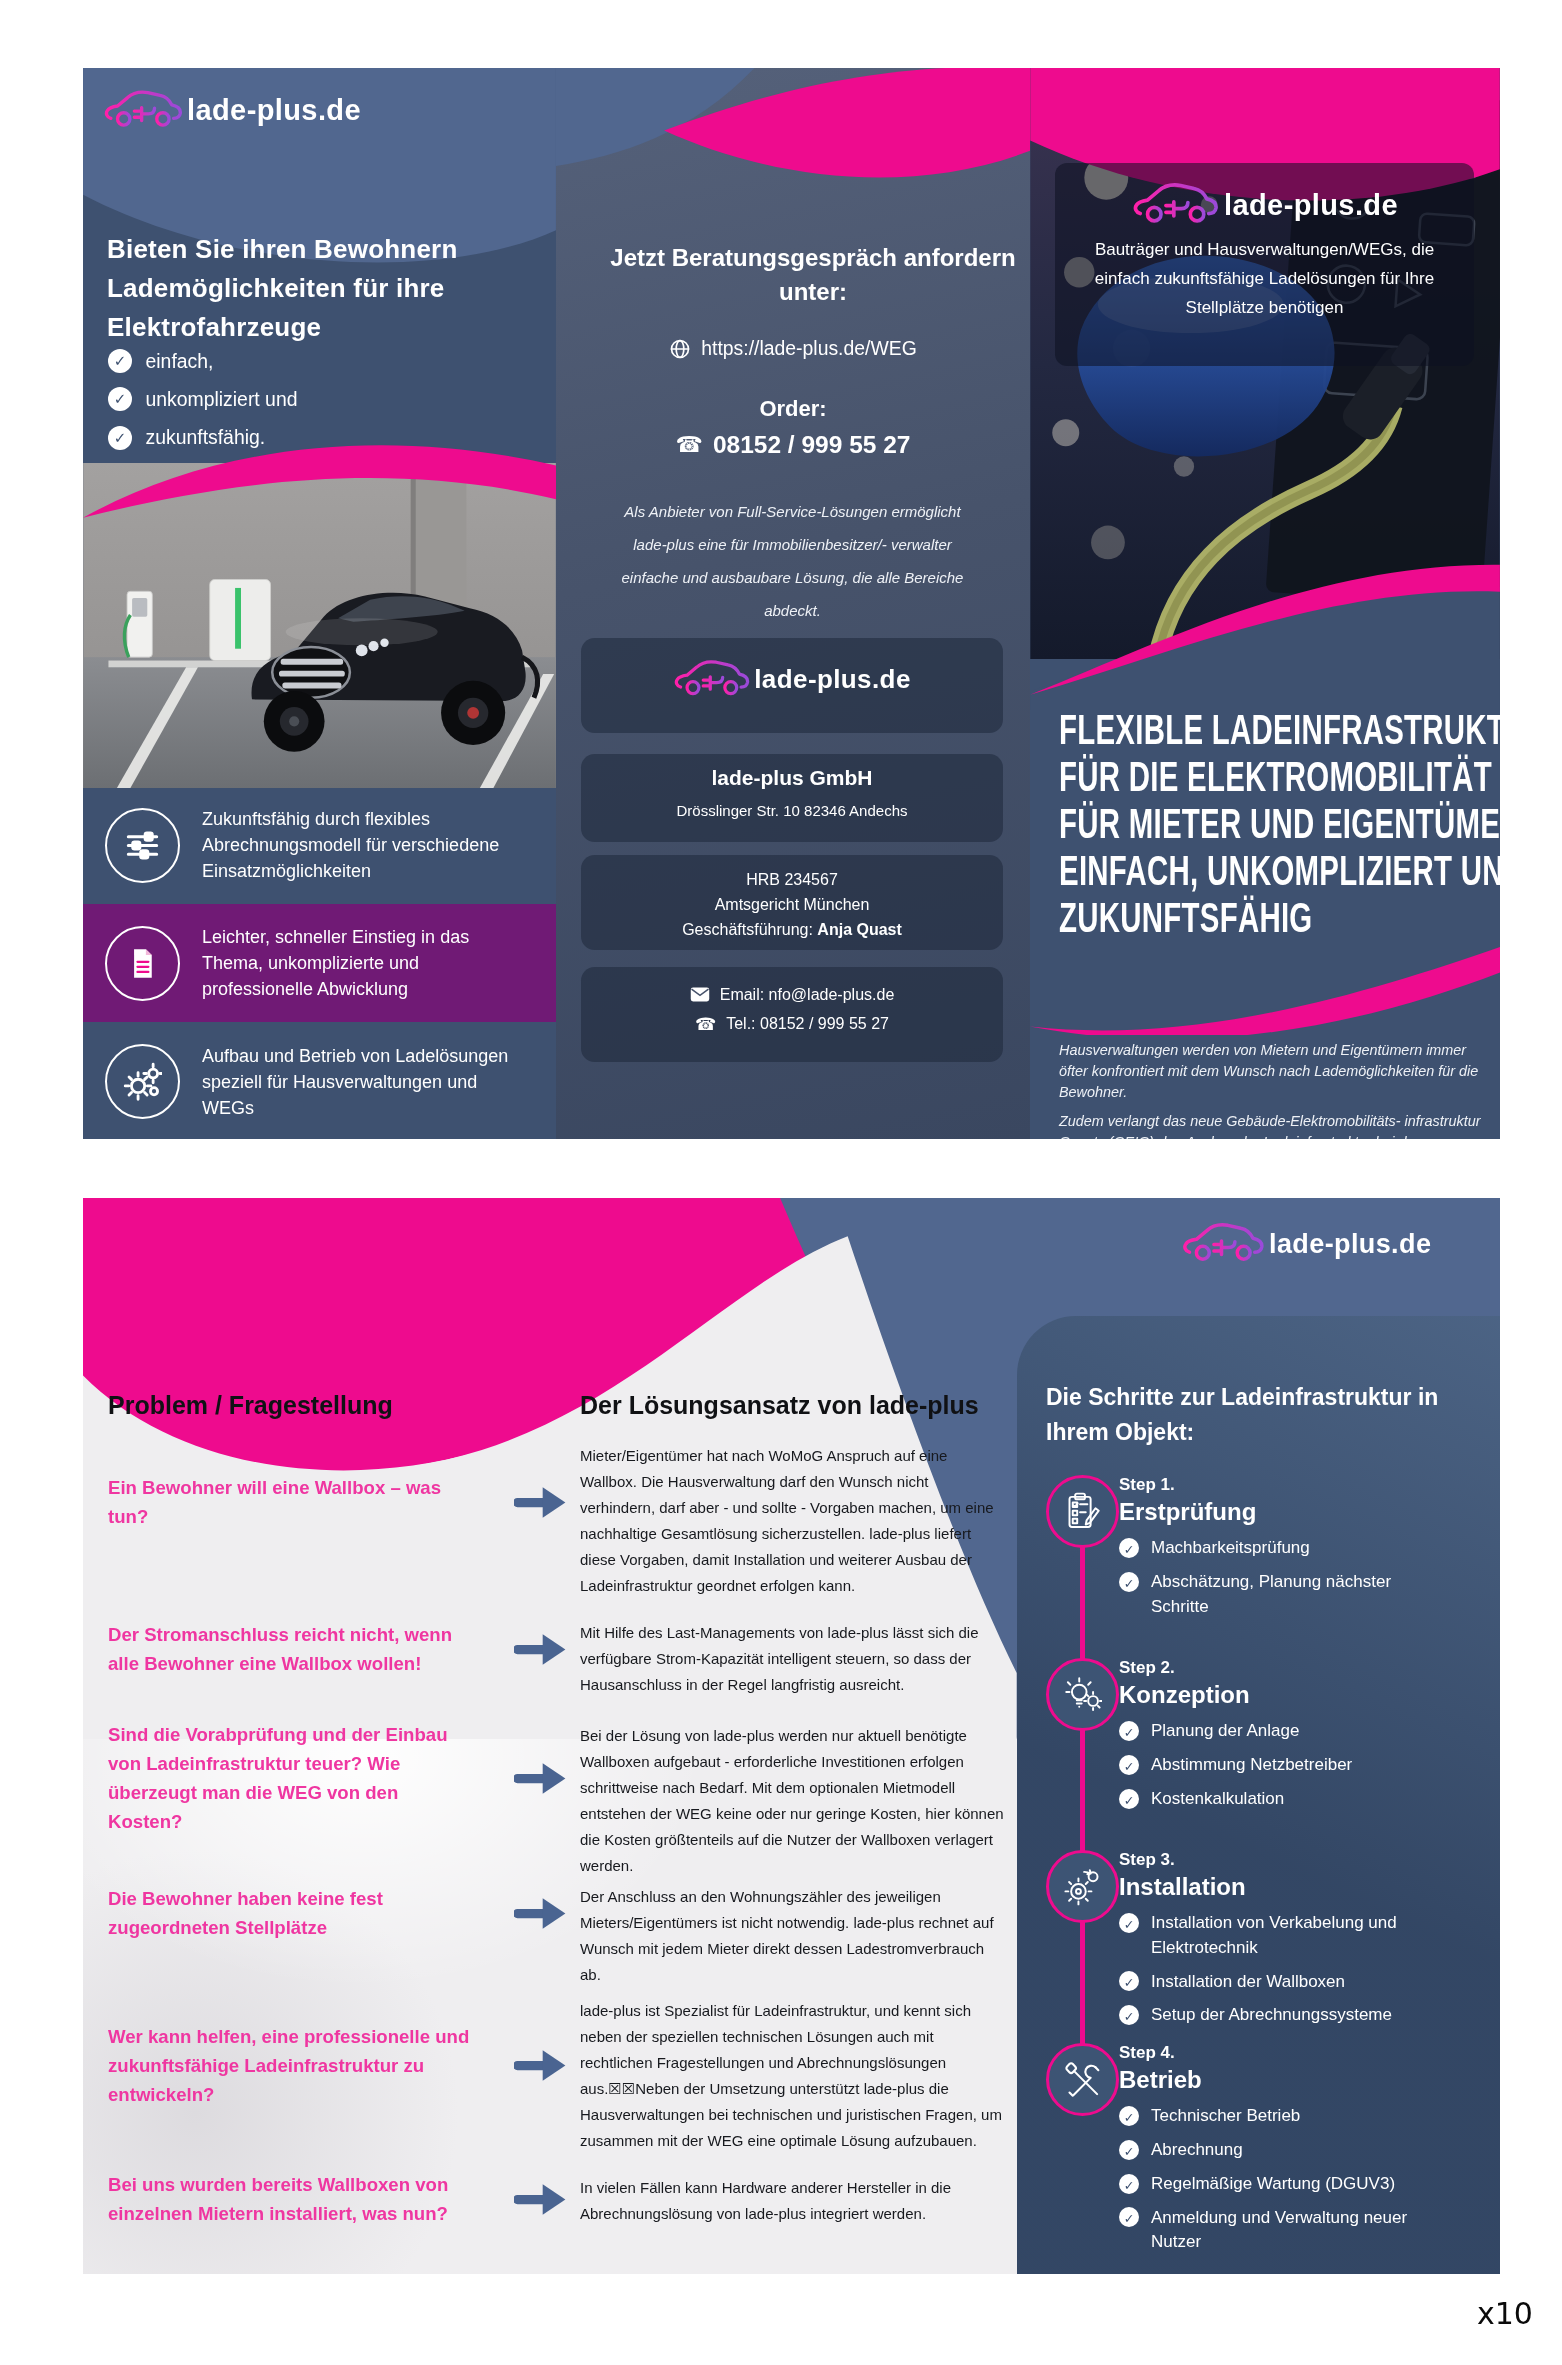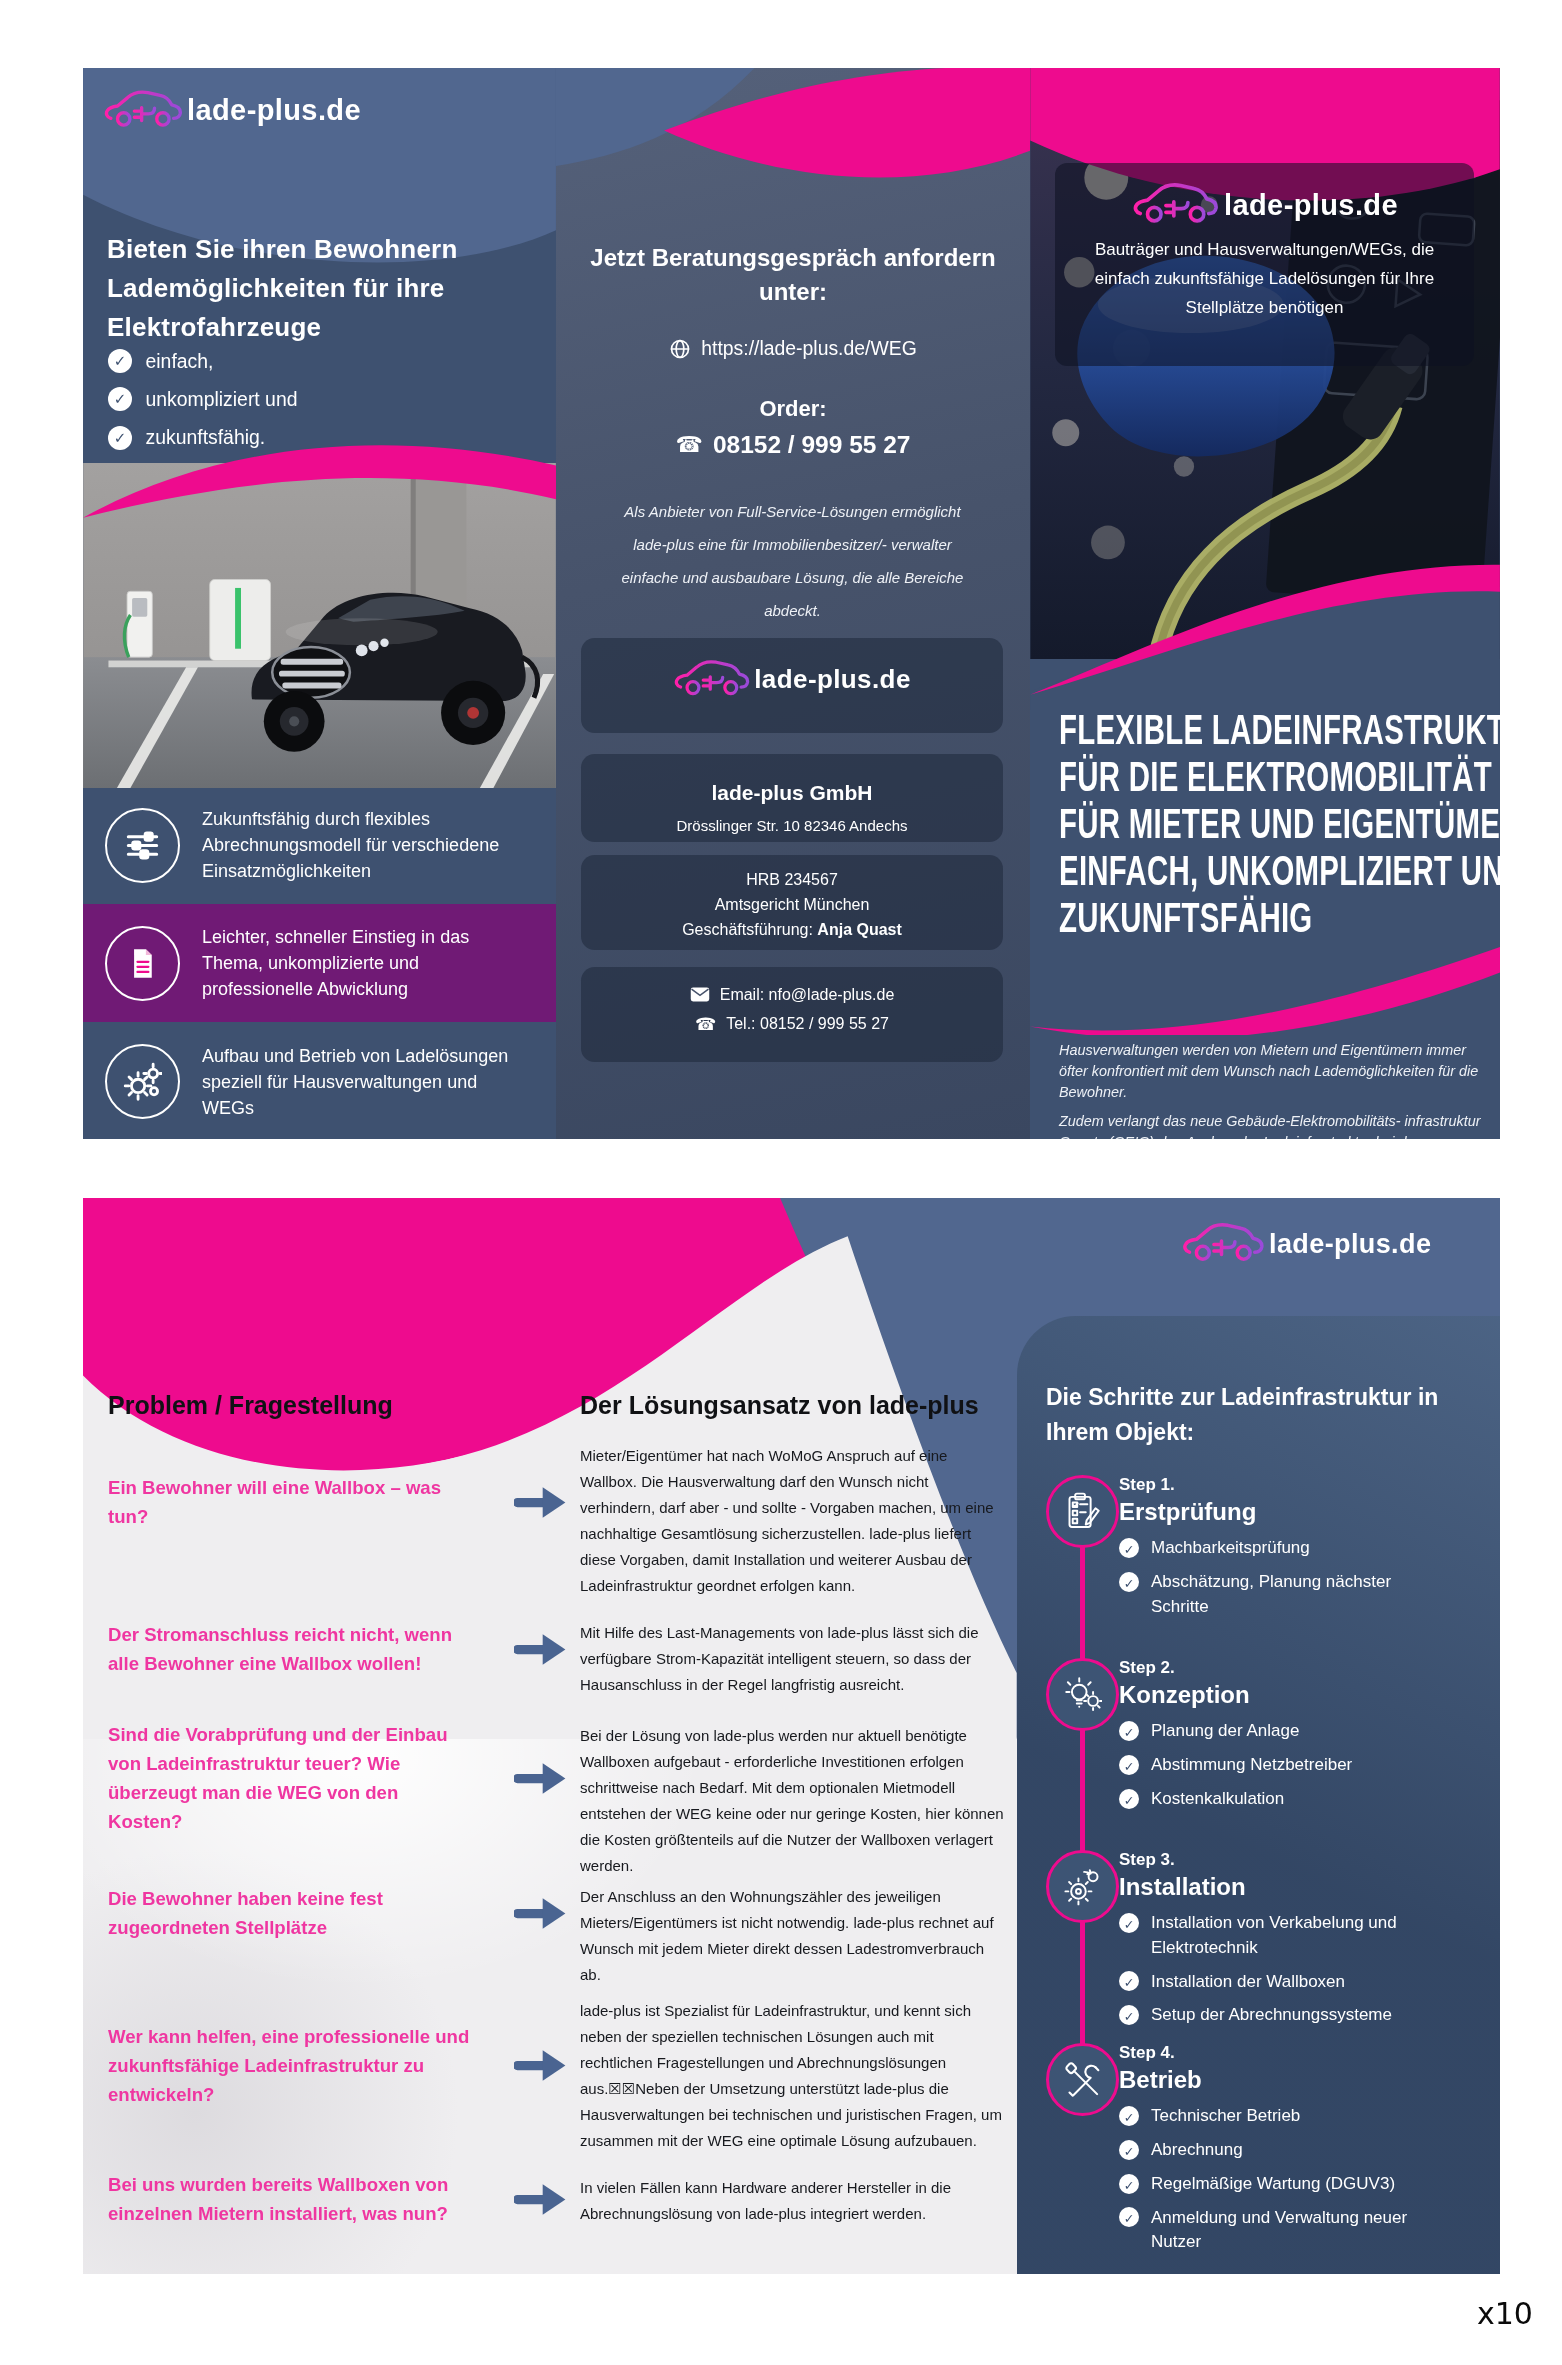--- a/index.html
+++ b/index.html
@@ -25,21 +25,21 @@
   .bullet-row{display:flex;align-items:center;gap:13.5px;color:#fff;font-size:19.4px;font-weight:500;margin-bottom:14.4px;}
   .chk{display:inline-grid;place-items:center;background:#fff;border-radius:50%;color:#3e5170;font-weight:700;flex:none;}
   .chk-28{width:24px;height:24px;font-size:15px;}
   .chk-24{width:20px;height:20px;font-size:12.7px;}
 
   .feat{position:absolute;left:0;width:473px;display:flex;align-items:center;gap:22px;padding:0 22px;box-sizing:border-box;color:#fff;font-size:18px;line-height:26px;}
   .feat.pink{background:#701a75;}
   .feat-ic{width:71px;height:71px;border:2.5px solid #fff;border-radius:50%;display:grid;place-items:center;flex:none;}
 
   .mid-center{left:0;width:474px;text-align:center;color:#fff;}
-  .mid-h{font-size:24px;font-weight:700;line-height:34px;}
+  .mid-h{font-size:24px;font-weight:700;line-height:34px;padding-left:20px;}
   .icon-line{display:flex;align-items:center;justify-content:center;gap:10px;color:#fff;}
   .card{position:absolute;left:25px;width:422px;background:rgba(30,40,58,.55);border-radius:13.5px;color:#fff;text-align:center;box-sizing:border-box;}
   .italic-p{font-style:italic;color:#eef1f6;}
 
   .ovl-card{position:absolute;background:rgba(12,17,32,.55);border-radius:12px;color:#fff;text-align:center;}
   .big-head{color:#fff;font-weight:700;font-size:42px;line-height:47px;letter-spacing:0.4px;white-space:nowrap;transform:scaleX(.7);transform-origin:left top;}
 
   
   #page2{left:83px;top:1198px;width:1417px;height:1076px;background:#efeef0;}
   #page2 .swirl{position:absolute;left:0;top:0;width:934px;height:100%;
@@ -230,21 +230,21 @@
         <svg class="logo-car" width="81" height="39" viewBox="0 0 150 72">
           <path class="lg" d="M14,50 C7,48 4,41 8,36 C11,31 19,29 26,28 L44,13 C54,4 68,2 80,4 L102,9 C112,11 119,18 123,26 C132,28 139,33 138,41 C137,47 132,50 126,50"></path>
           <circle class="lg" cx="37" cy="51" r="11"></circle>
             <circle class="lg" cx="107" cy="51" r="11"></circle>
           <path class="lg" d="M56,37 h13 M56,48 h13 M69,31 v23 M69,42 h12 c8,0 11,-4 11,-10"></path>
         </svg>
         <span class="logo-text" style="font-size:26px">lade-plus.de</span>
       </div>
     </div>
 
-    <div class="card" style="top:686px;height:88px;padding-top:27px">
+    <div class="card" style="top:686px;height:88px;padding-top:12px">
       <div style="font-size:21px;font-weight:700">lade-plus GmbH</div>
       <div style="font-size:15px;margin-top:12px">Drösslinger Str. 10 82346 Andechs</div>
     </div>
 
     <div class="card" style="top:787px;height:95px;padding-top:12px;font-size:16px;line-height:25px">
       <div>HRB 234567</div>
       <div>Amtsgericht München</div>
       <div><span>Geschäftsführung: </span><b>Anja Quast</b></div>
     </div>
 

